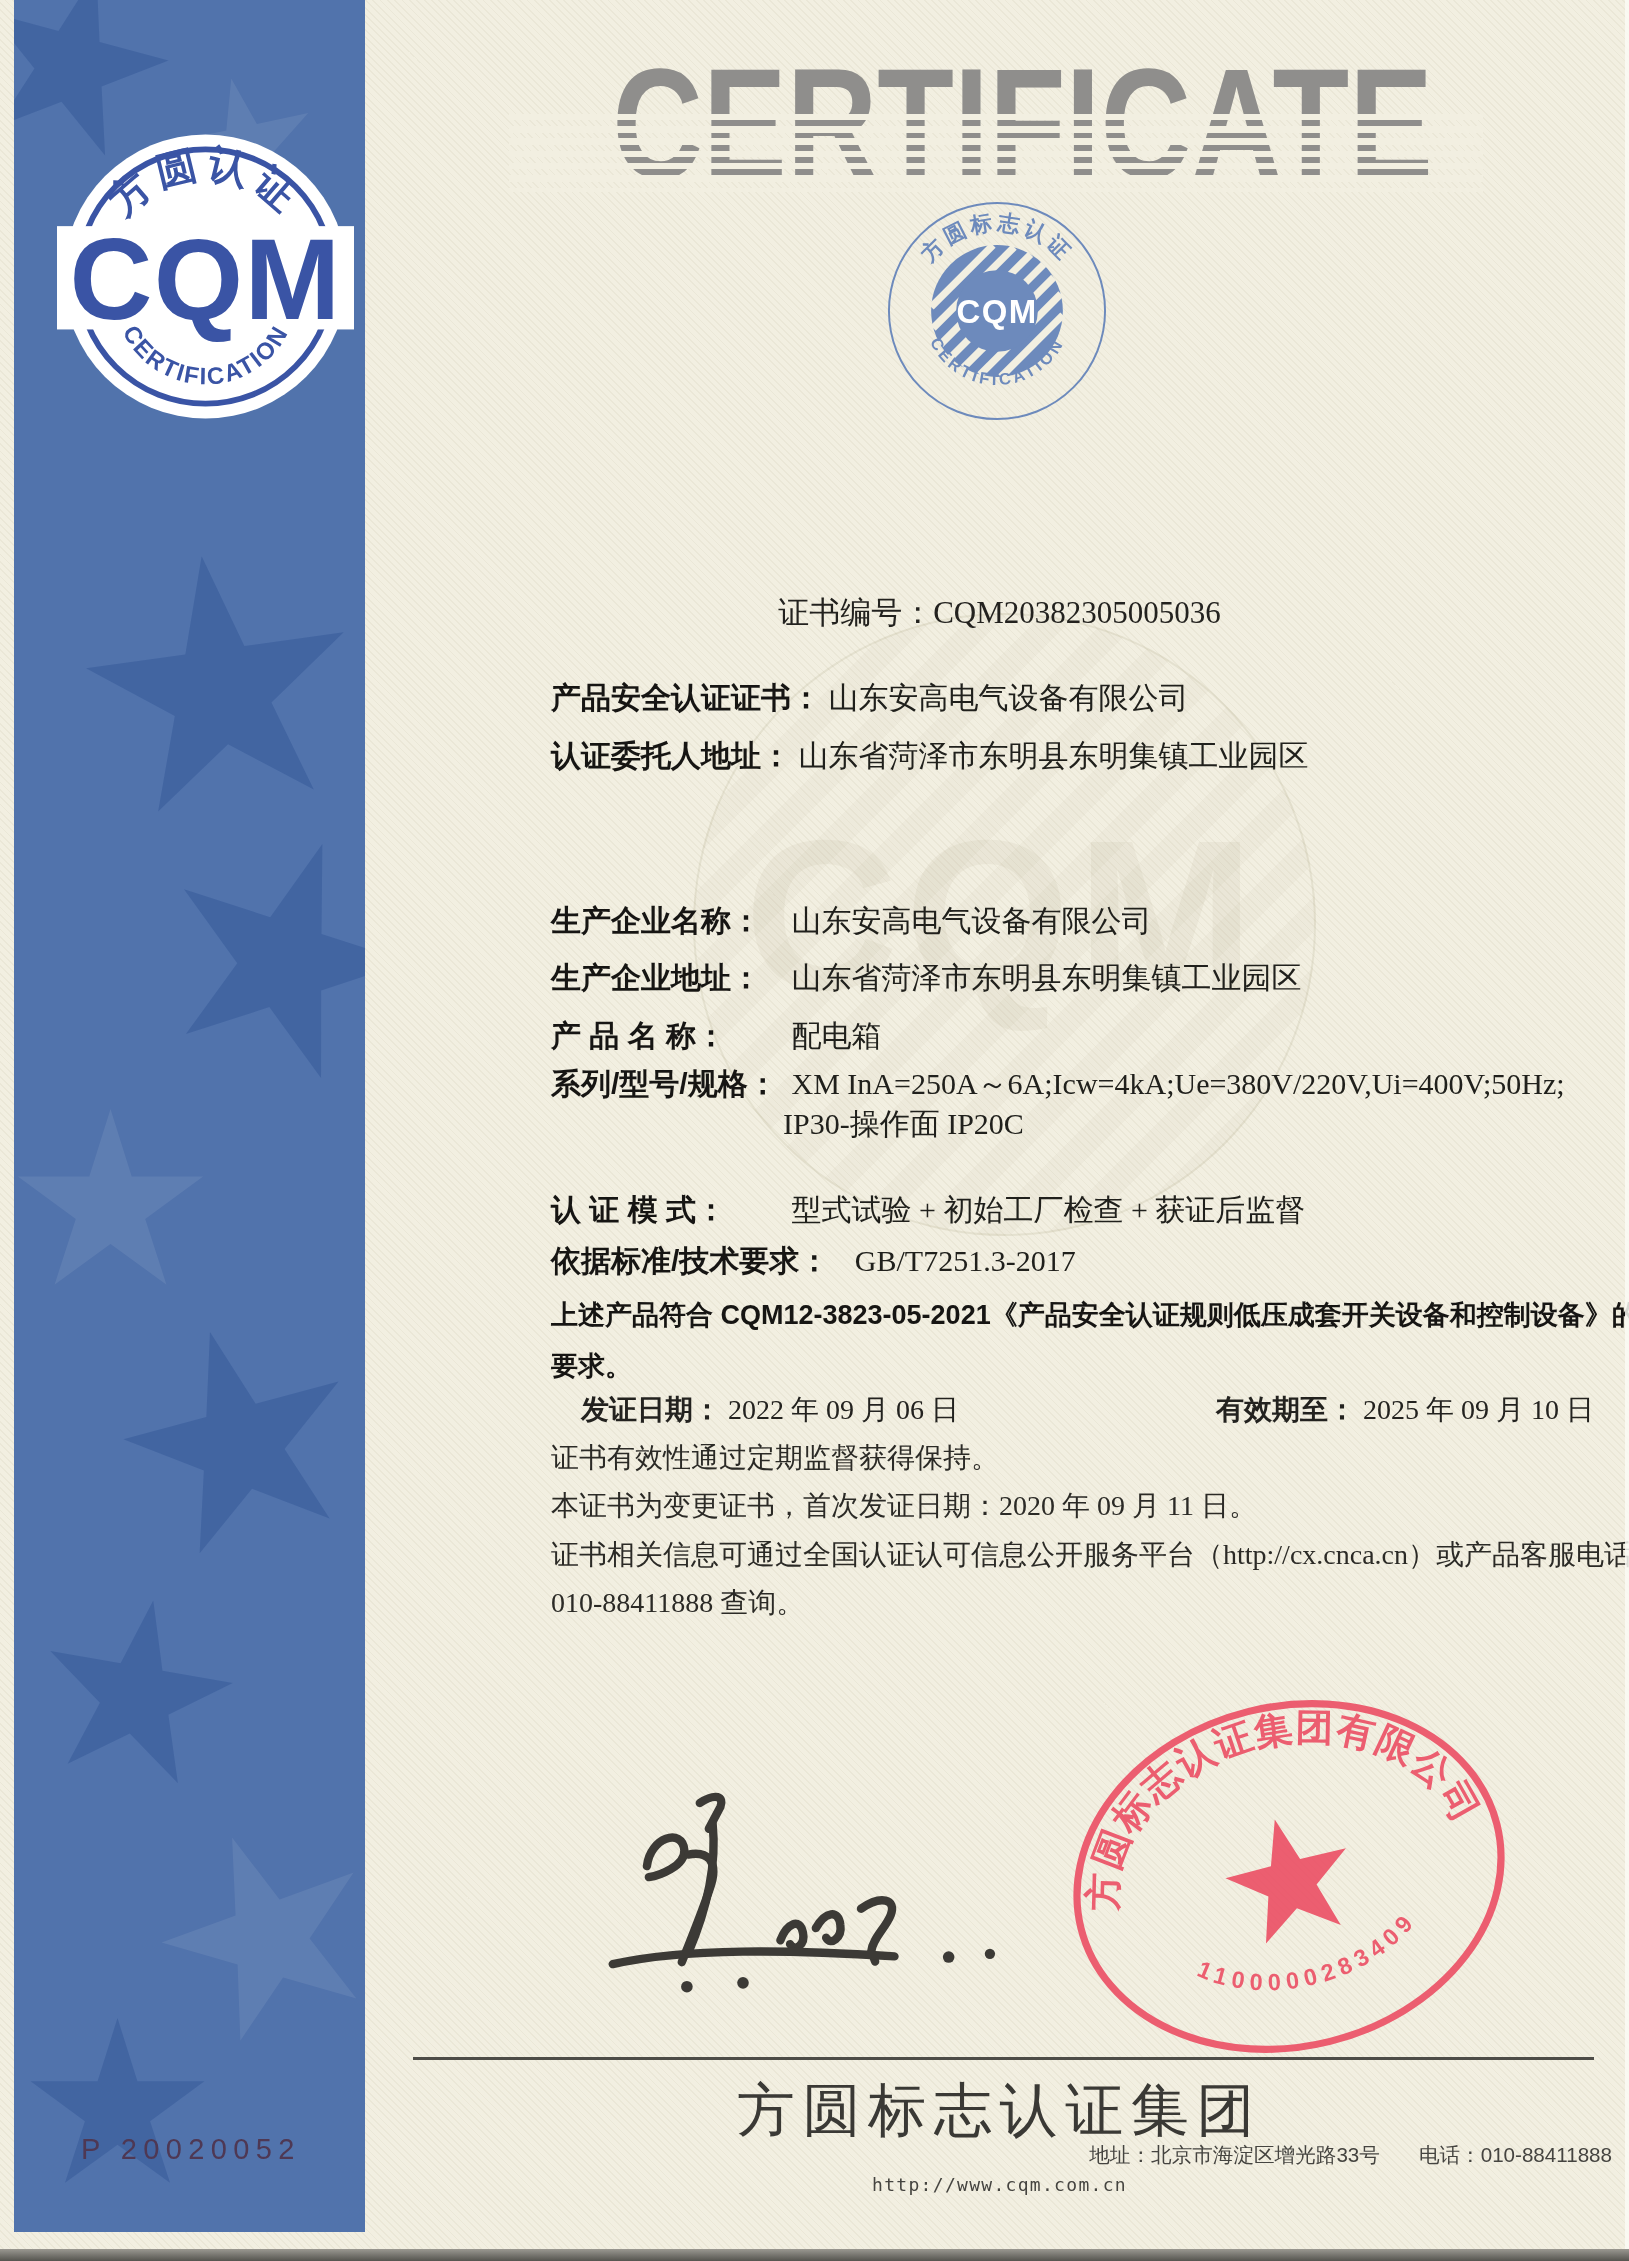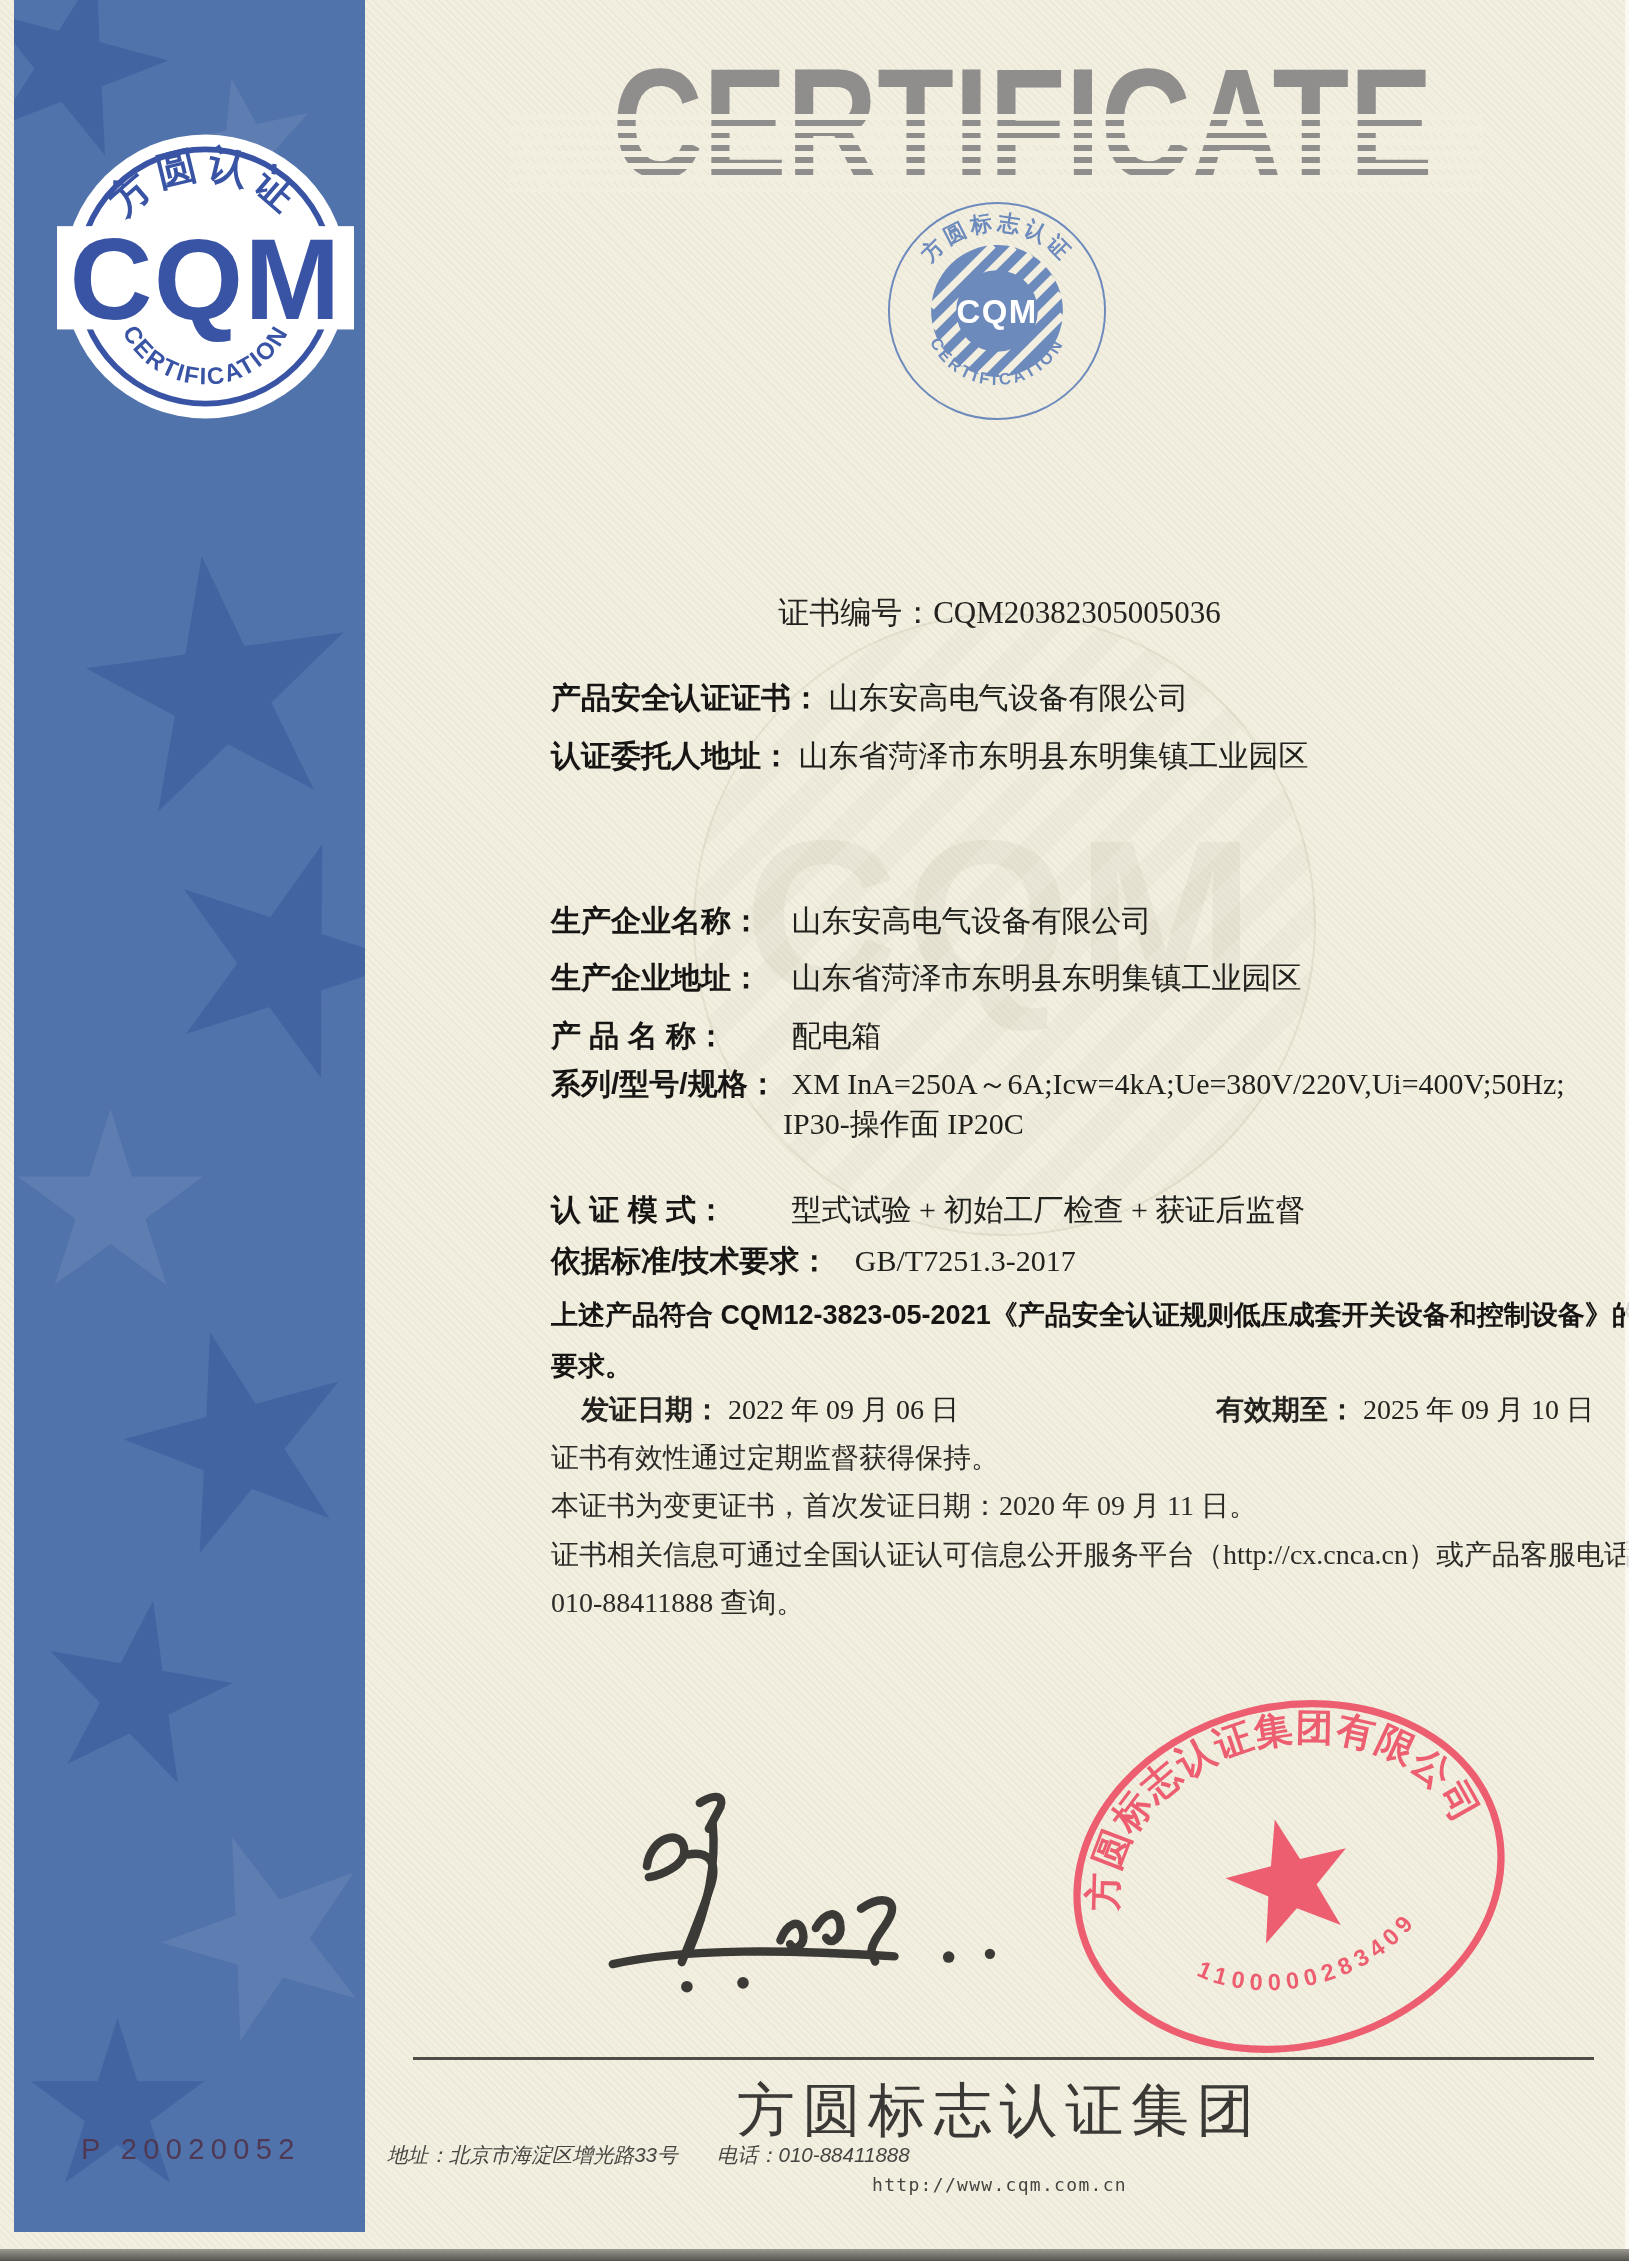--- a/index.html
+++ b/index.html
@@ -81,23 +81,23 @@
   
   .signature{position:absolute;left:590px;top:1763px;width:413px;height:245px;}
   .stamp{position:absolute;left:1057px;top:1683px;width:464px;height:387px;opacity:0.92;}
   
   .rule{position:absolute;left:413px;top:2057px;width:1181px;height:2.6px;background:#4d4c47;}
   .footer-org{
     position:absolute;left:387px;top:2072px;width:1225px;text-align:center;
     font-weight:normal;font-size:58px;color:#3a3935;letter-spacing:7.7px;
   }
   .footer-addr{
-    position:absolute;left:387px;top:2141px;width:1225px;text-align:left;
+    position:absolute;left:387px;top:2141px;width:1225px;text-align:right;
     font-family:"Liberation Sans","DejaVu Sans",sans-serif;
-    font-size:20.6px;color:#454440;white-space:nowrap;font-style:italic;
+    font-size:20.6px;color:#454440;white-space:nowrap;
   }
   .footer-addr .gap{display:inline-block;width:39px;}
   .footer-url{
     position:absolute;left:387px;top:2174px;width:1225px;text-align:center;
     font-family:"DejaVu Sans Mono","Liberation Mono",monospace;
     font-size:18px;color:#454440;letter-spacing:1.3px;
   }
   .serial{
     position:absolute;left:81px;top:2133px;
     font-family:Liberation Sans, sans-serif;

